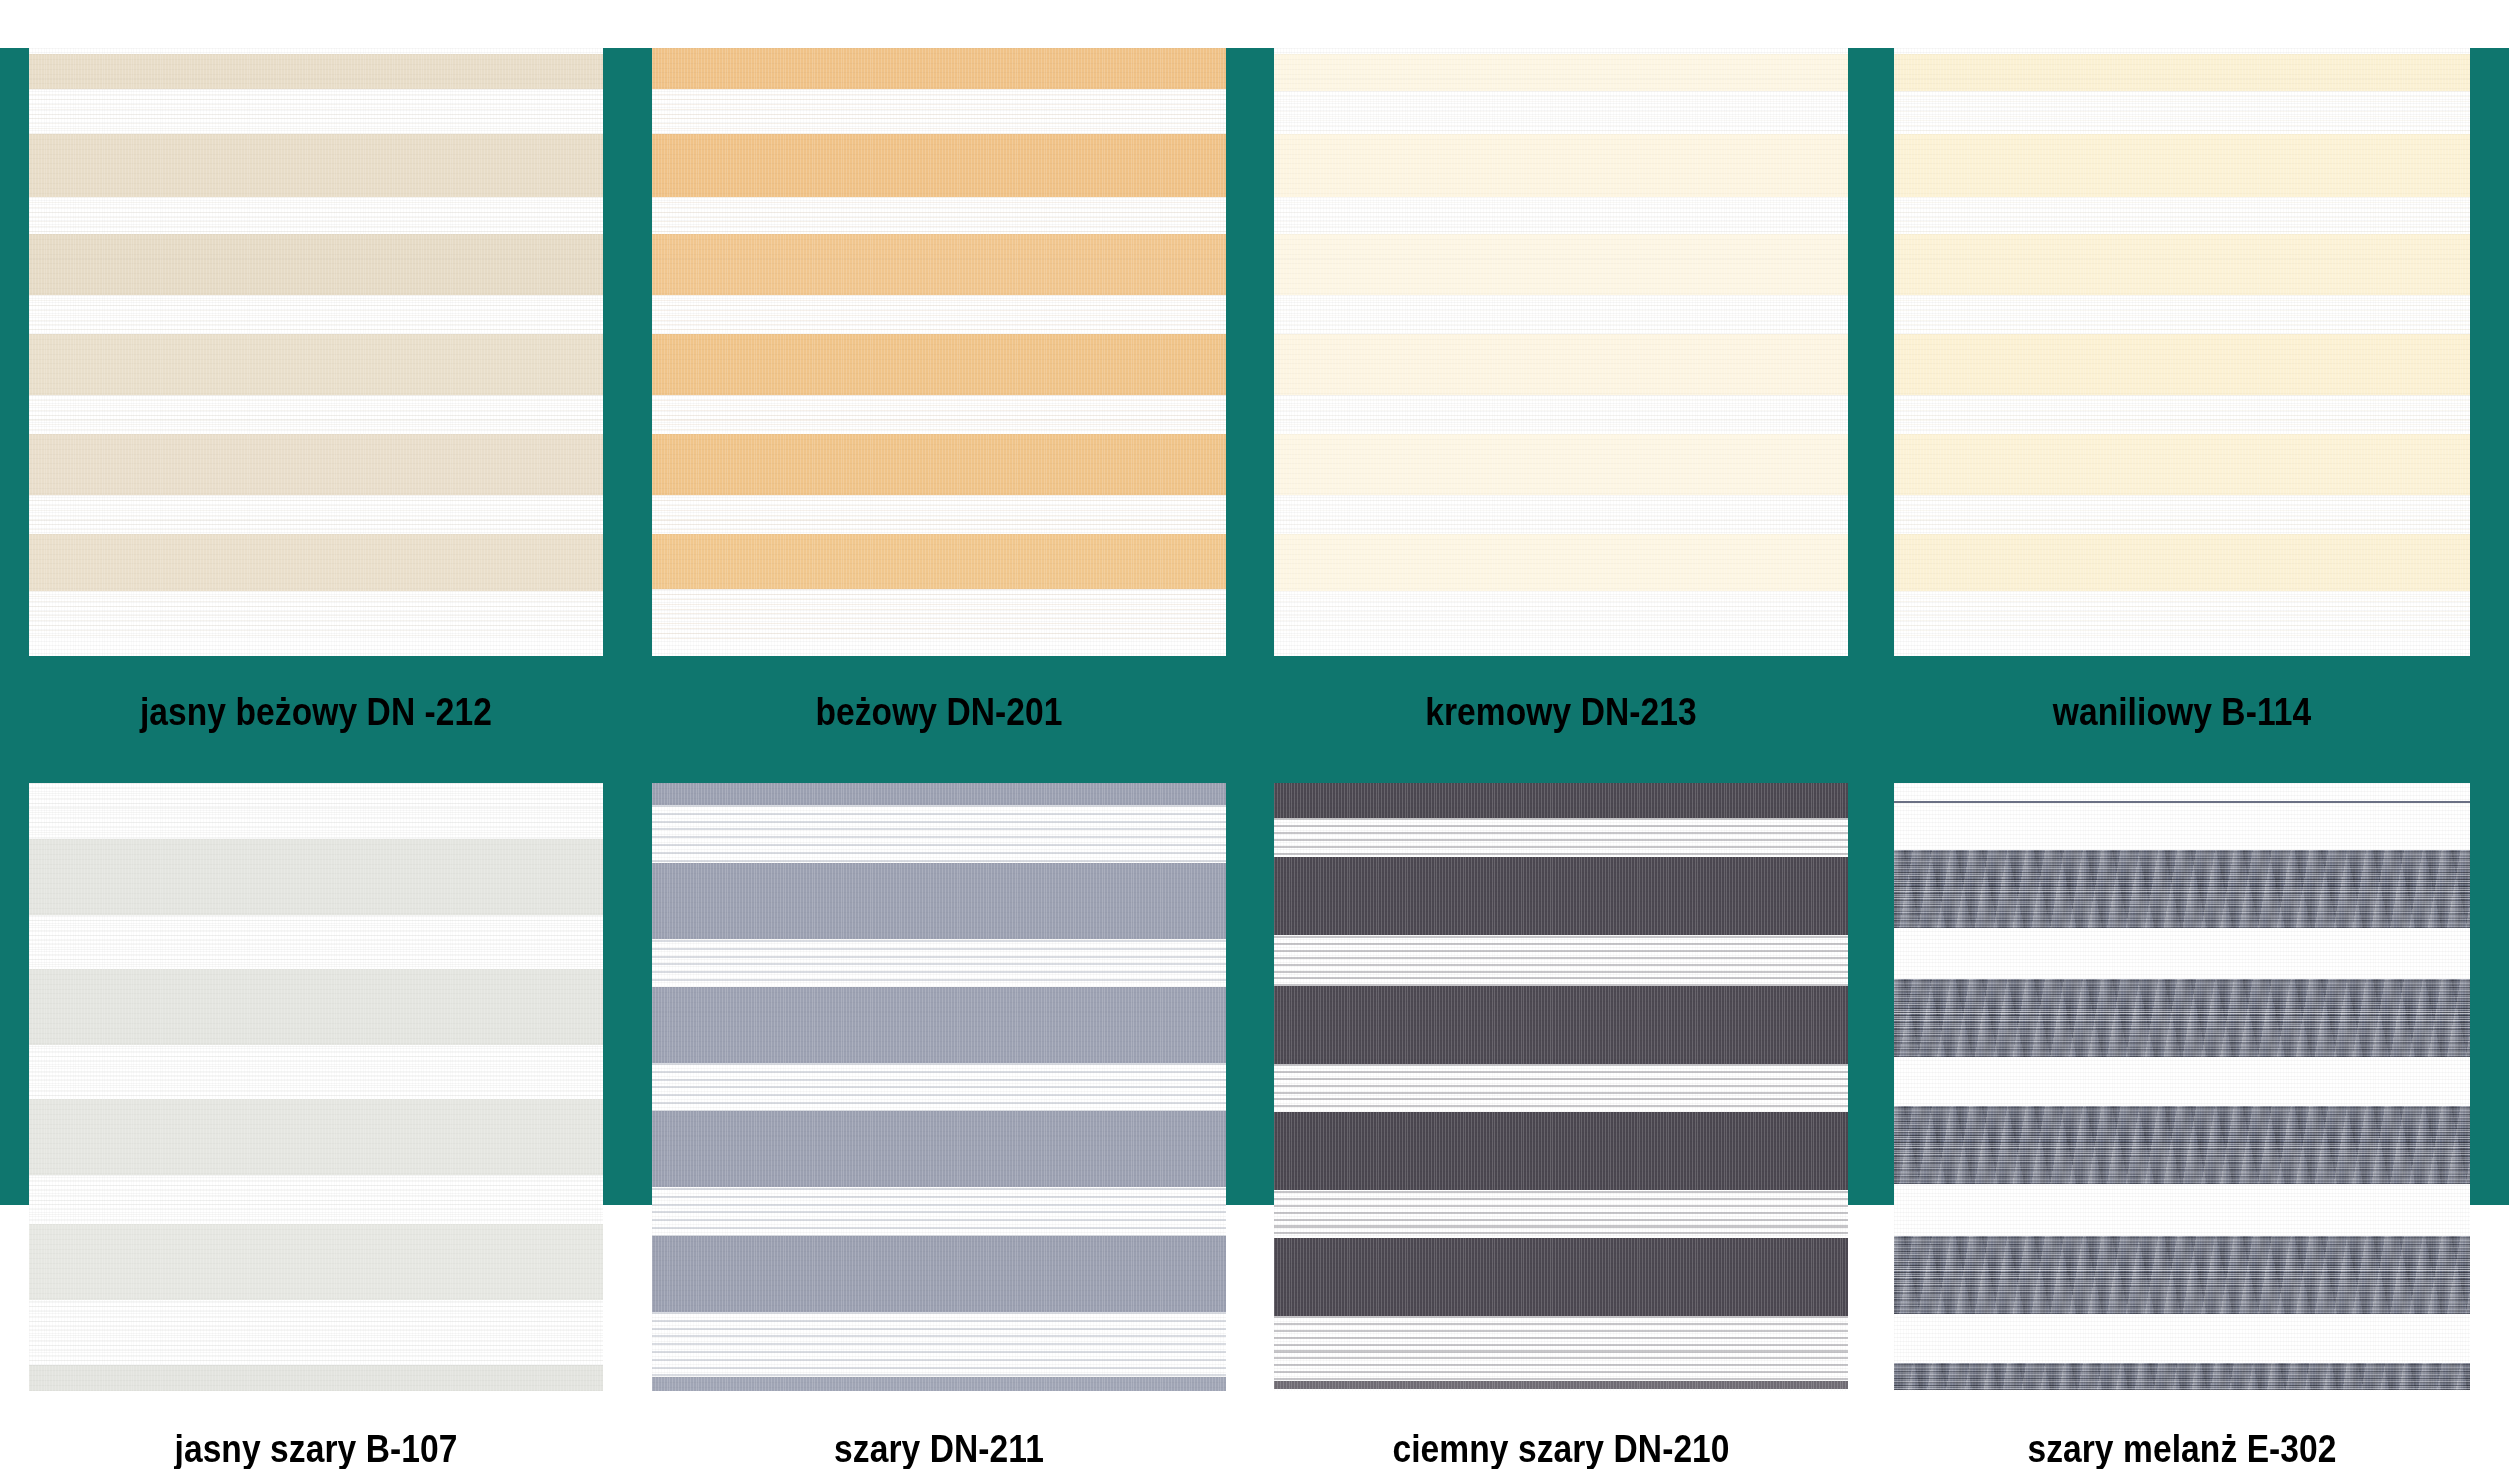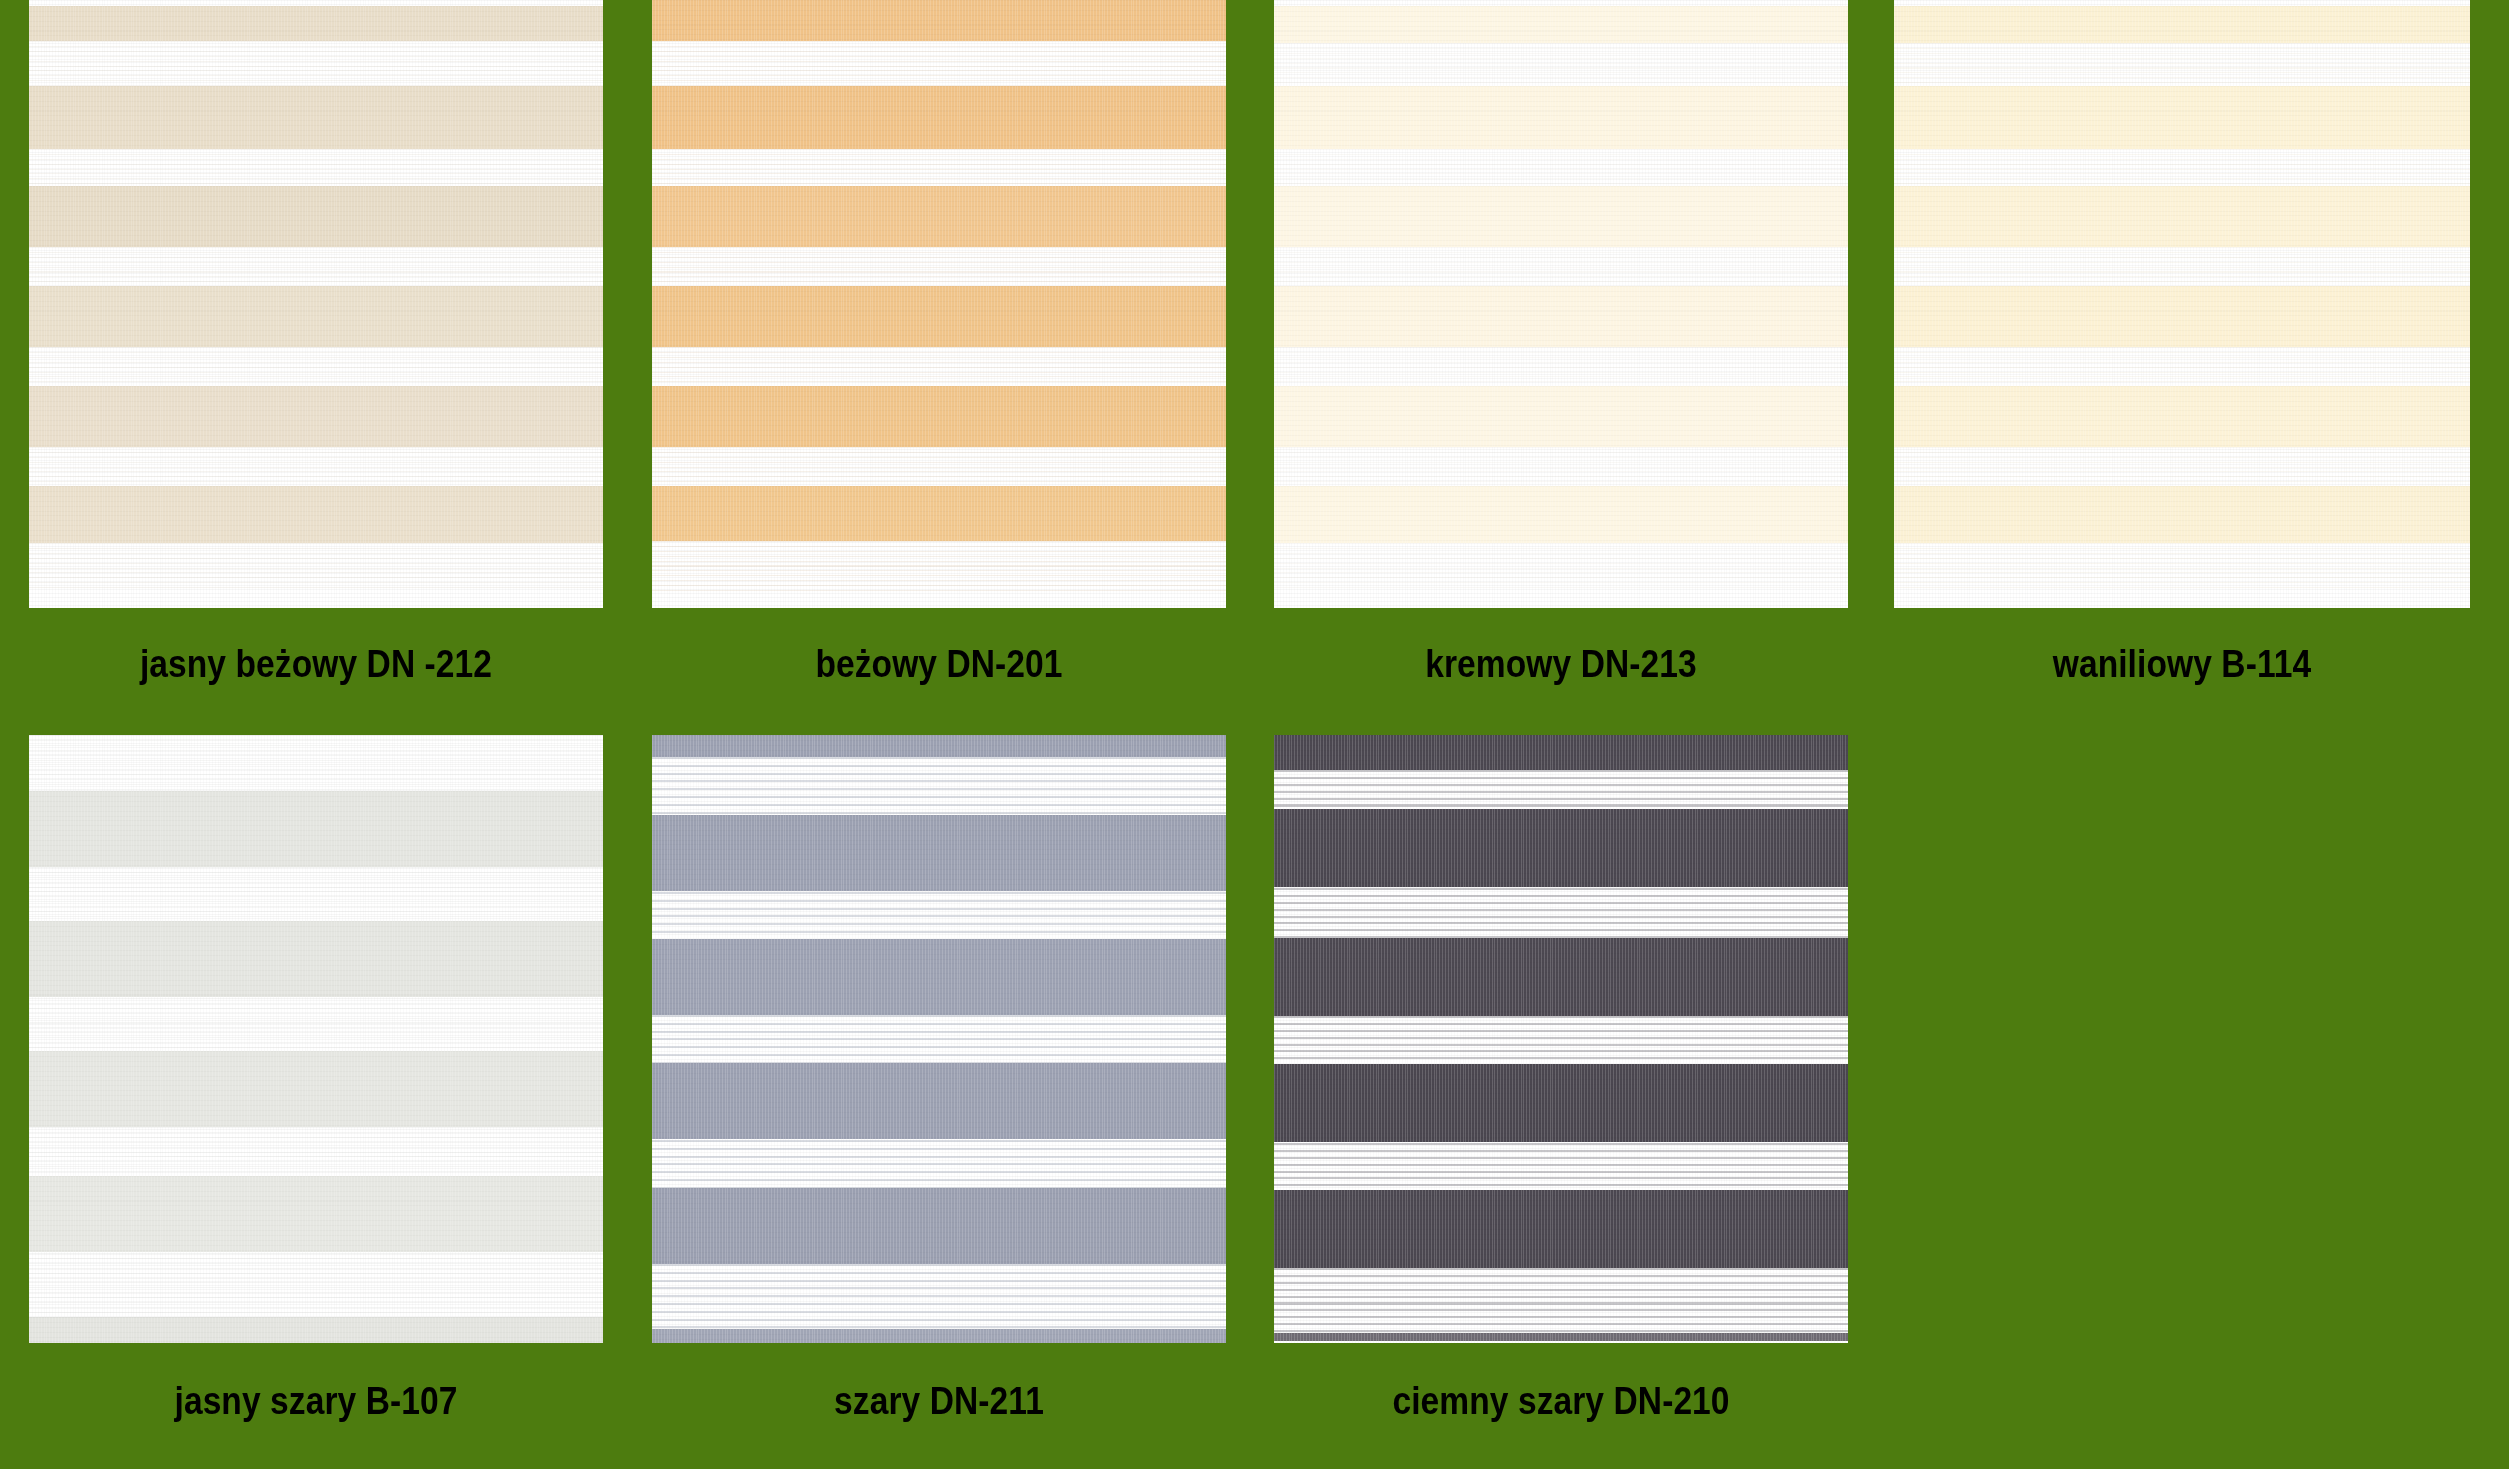--- a/index.html
+++ b/index.html
@@ -10,22 +10,23 @@
   body {
     width: 2509px;
     height: 1469px;
     font-family: "Liberation Sans", "DejaVu Sans", sans-serif;
     overflow: hidden;
   }
 
   .catalog {
     position: relative;
     width: 2509px;
-    height: 1469px;
-    background: #4d7c0f;
+    height: 1157px;
+    background: #0f766e;
+    margin-top: 48px;
   }
 
   .swatch-row {
     position: absolute;
     left: 0;
     width: 2509px;
     display: block;
   }
   .row-1 { top: 0px;   height: 735px; }
   .row-2 { top: 735px; height: 734px; }
@@ -373,16 +374,38 @@
           </div>
         <div class="gapband" style="top:35px;height:39px;background:repeating-linear-gradient(to bottom,rgba(120,118,126,0.42) 0px,rgba(120,118,126,0.42) 2px,rgba(255,255,255,0) 2px,rgba(255,255,255,0) 6.9px);"></div>
         <div class="gapband" style="top:153px;height:50px;background:repeating-linear-gradient(to bottom,rgba(120,118,126,0.42) 0px,rgba(120,118,126,0.42) 2px,rgba(255,255,255,0) 2px,rgba(255,255,255,0) 6.9px);"></div>
         <div class="gapband" style="top:281px;height:48px;background:repeating-linear-gradient(to bottom,rgba(120,118,126,0.42) 0px,rgba(120,118,126,0.42) 2px,rgba(255,255,255,0) 2px,rgba(255,255,255,0) 6.9px);"></div>
         <div class="gapband" style="top:408px;height:47px;background:repeating-linear-gradient(to bottom,rgba(120,118,126,0.42) 0px,rgba(120,118,126,0.42) 2px,rgba(255,255,255,0) 2px,rgba(255,255,255,0) 6.9px);"></div>
         <div class="gapband" style="top:533px;height:65px;background:repeating-linear-gradient(to bottom,rgba(120,118,126,0.42) 0px,rgba(120,118,126,0.42) 2px,rgba(255,255,255,0) 2px,rgba(255,255,255,0) 6.9px);"></div>
       </div>
       <div class="caption">ciemny szary DN-210</div>
     </div>
 
+    <div class="cell col-4">
+      <div class="fabric">
+        <div class="weave"></div>
+        <div class="hairline" style="top:17.6px;background:#6a7084;"></div>
+        <div class="melange" style="top:67px;height:78px;background:#6d7388;">
+            <span class="mtex"></span>
+          </div>
+        <div class="melange" style="top:196px;height:78px;background:#6d7388;">
+            <span class="mtex"></span>
+          </div>
+        <div class="melange" style="top:323px;height:78px;background:#6c7287;">
+            <span class="mtex"></span>
+          </div>
+        <div class="melange" style="top:453px;height:78px;background:#6d7388;">
+            <span class="mtex"></span>
+          </div>
+        <div class="melange" style="top:580px;height:27.4px;background:#6d7388;">
+            <span class="mtex"></span>
+          </div>
+      </div>
+      <div class="caption">szary melanż E-302</div>
+    </div>
   </div>
 
 </div>
 
 
 </body></html>

